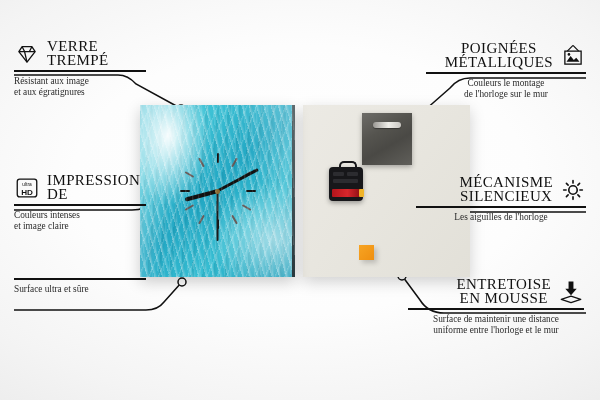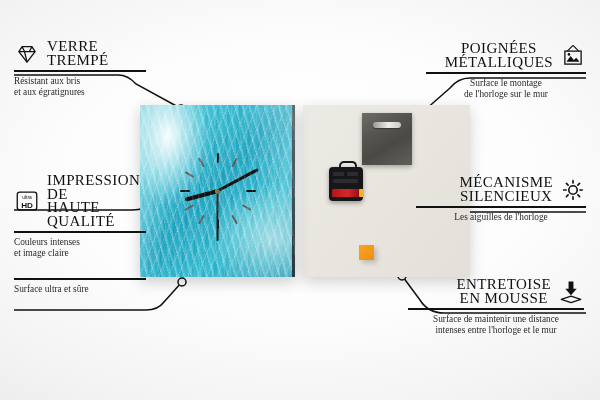--- a/index.html
+++ b/index.html
@@ -174,34 +174,33 @@
           <path d="M6 13 L10 7 L22 7 L26 13 L16 26 Z"></path>
           <path d="M6 13 L26 13 M10 7 L13 13 L16 26 M22 7 L19 13"></path>
         </g>
       </svg>
       <div>
         <div class="c-title">VERRE</div>
         <div class="c-title">TREMPÉ</div>
       </div>
     </div>
     <div class="c-rule"></div>
-    <div class="c-sub">Résistant aux bris</div>
+    <div class="c-sub">Résistant aux image</div>
     <div class="c-sub">et aux égratignures</div>
   </div>
 
   <div class="callout left" style="left:14px;top:174px;width:132px;">
     <div class="c-head">
       <svg class="ico" viewBox="0 0 32 32">
         <rect x="4" y="5" width="24" height="22" rx="3" fill="none" stroke="#111" stroke-width="1.6"></rect>
         <text x="16" y="14" font-family="Liberation Sans, sans-serif" font-size="6" fill="#111" text-anchor="middle">ultra</text>
         <text x="16" y="24" font-family="Liberation Sans, sans-serif" font-size="10" font-weight="bold" fill="#111" text-anchor="middle">HD</text>
       </svg>
       <div>
         <div class="c-title">IMPRESSION DE</div>
-        <div class="c-title">HAUTE QUALITÉ</div>
       </div>
     </div>
     <div class="c-rule"></div>
     <div class="c-sub">Couleurs intenses</div>
     <div class="c-sub">et image claire</div>
   </div>
 
   <div class="callout left" style="left:14px;top:275px;width:132px;">
     <div class="c-rule"></div>
     <div class="c-sub">Surface ultra et sûre</div>
@@ -214,21 +213,21 @@
         <div class="c-title">MÉTALLIQUES</div>
       </div>
       <svg class="ico" viewBox="0 0 32 32">
         <path d="M16 3 L9 10 M16 3 L23 10" fill="none" stroke="#111" stroke-width="1.5"></path>
         <rect x="6" y="10" width="20" height="16" fill="none" stroke="#111" stroke-width="1.6"></rect>
         <path d="M8 23 L13 16 L17 21 L20 18 L24 23 Z" fill="#111"></path>
         <circle cx="11" cy="14" r="1.6" fill="#111"></circle>
       </svg>
     </div>
     <div class="c-rule"></div>
-    <div class="c-sub">Surface le montage</div>
+    <div class="c-sub">Couleurs le montage</div>
     <div class="c-sub">de l'horloge sur le mur</div>
   </div>
 
   <div class="callout right" style="right:14px;top:176px;width:170px;">
     <div class="c-head">
       <div>
         <div class="c-title">MÉCANISME</div>
         <div class="c-title">SILENCIEUX</div>
       </div>
       <svg class="ico" viewBox="0 0 32 32">
@@ -248,16 +247,16 @@
         <div class="c-title">ENTRETOISE</div>
         <div class="c-title">EN MOUSSE</div>
       </div>
       <svg class="ico" viewBox="0 0 32 32">
         <path d="M13 3 h6 v9 h4 l-7 8 l-7 -8 h4 Z" fill="#111"></path>
         <path d="M16 21 L28 25 L16 29 L4 25 Z" fill="none" stroke="#111" stroke-width="1.6" stroke-linejoin="round"></path>
       </svg>
     </div>
     <div class="c-rule"></div>
     <div class="c-sub">Surface de maintenir une distance</div>
-    <div class="c-sub">intenses entre l'horloge et le mur</div>
+    <div class="c-sub">uniforme entre l'horloge et le mur</div>
   </div>
 
 </div>
 
 </body></html>

